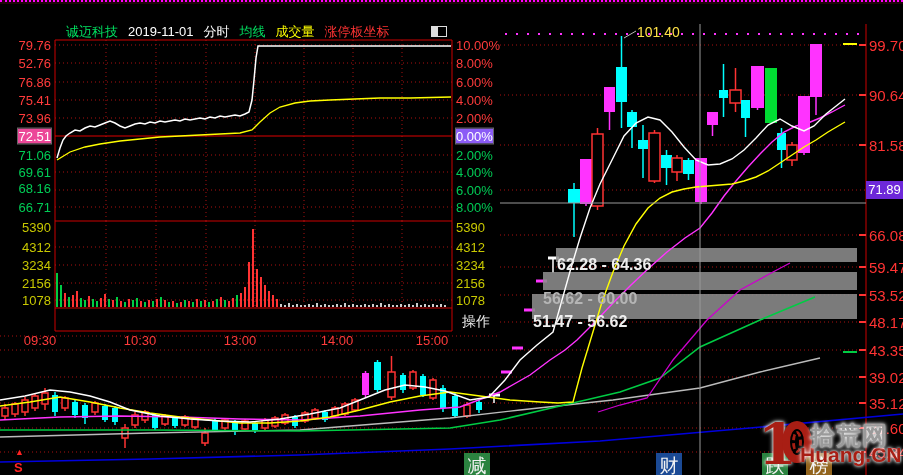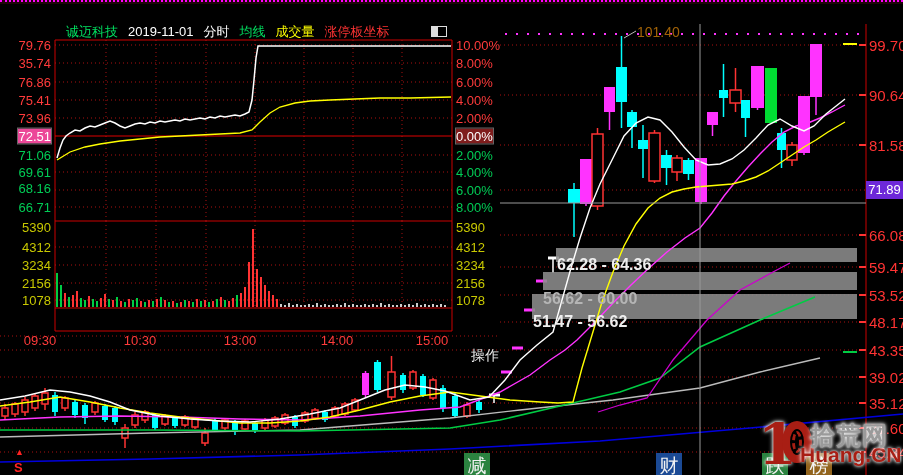--- a/index.html
+++ b/index.html
@@ -24,24 +24,24 @@
   #panel{position:absolute;left:0;top:24px;width:500px;height:310px;background:#000;z-index:10;}
   #panel-header{position:absolute;left:0;top:0;width:500px;height:16px;font-size:13px;line-height:15px;
                 white-space:nowrap;margin-left:8px;}
   #panel-header span.hitem{margin-right:10px;}
   #panel-icon{position:absolute;left:431px;top:2px;width:16px;height:11px;border:1px solid #ddd;}
   #panel-icon::after{content:"";position:absolute;left:0;top:0;width:6px;height:9px;background:#ddd;}
   #panel-svg{position:absolute;left:0;top:0;width:500px;height:310px;}
   .pl-label{position:absolute;font-size:13px;transform:translateY(-50%);}
   .time-label{position:absolute;top:309px;color:#ff3b3b;font-size:13px;transform:translateX(-50%);z-index:11;}
   #action-btn{position:absolute;left:453px;top:286px;width:46px;height:22px;color:#eee;font-size:14px;
-              text-align:right;line-height:22px;z-index:12;margin-top:34px;}
+              text-align:center;line-height:22px;z-index:12;}
   
   .annot{position:absolute;font-size:16px;z-index:3;font-weight:bold;}
-  #high-annot{position:absolute;color:#a16207;font-size:14px;z-index:3;}
+  #high-annot{position:absolute;color:#fde047;font-size:14px;z-index:3;}
   #s-marker{position:absolute;color:#ff2222;font-size:13px;font-weight:bold;z-index:3;}
   #s-arrow{position:absolute;color:#ff2222;font-size:9px;z-index:3;}
   
   .wm{position:absolute;width:26px;height:26px;color:#fff;font-size:19px;text-align:center;
       line-height:25px;z-index:20;opacity:.95;}
   
   #logo{position:absolute;left:752px;top:417px;width:151px;height:58px;z-index:25;
         text-shadow:0 0 3px #fff,0 0 5px #fff;}
   #logo-one{position:absolute;left:6px;top:-6px;font-size:56px;font-weight:bold;color:#a81e14;
             font-family:"DejaVu Serif","Liberation Serif",serif;}
@@ -427,35 +427,35 @@
           <line x1="441" y1="307" x2="441" y2="304" stroke="#cccccc" stroke-width="2"></line>
           <line x1="445" y1="307" x2="445" y2="305" stroke="#cccccc" stroke-width="2"></line>
         </g>
         <g>
           <polyline points="57,160 70,152 85,147 100,144 120,141 140,139 160,137 180,136 200,135 220,134 240,133 252,130 260,122 270,113 280,107 295,103 310,101 330,100 355,99 380,98 410,98 451,97" fill="none" stroke="#ffff00" stroke-width="1.3"></polyline>
           <polyline points="57,158 60,148 63,140 66,136 70,133 75,130 80,131 85,128 90,126 95,127 100,125 105,123 110,121 115,123 120,126 125,128 130,126 135,124 140,123 145,124 150,122 155,123 160,121 165,122 170,121 175,120 180,121 185,119 190,120 195,119 200,118 205,119 210,117 215,118 220,116 225,117 230,116 235,115 240,116 245,114 249,112 252,100 254,80 256,58 258,46 300,46 360,46 451,46" fill="none" stroke="#ffffff" stroke-width="1.5"></polyline>
         </g>
       </svg>
     <div id="panel-labels">
         <div class="pl-label" style="top: 21px; color: rgb(255, 59, 59); right: 449px;">79.76</div>
-        <div class="pl-label" style="top: 39px; color: rgb(255, 59, 59); right: 449px;">35.74</div>
+        <div class="pl-label" style="top: 39px; color: rgb(255, 59, 59); right: 449px;">52.76</div>
         <div class="pl-label" style="top: 58px; color: rgb(255, 59, 59); right: 449px;">76.86</div>
         <div class="pl-label" style="top: 76px; color: rgb(255, 59, 59); right: 449px;">75.41</div>
         <div class="pl-label" style="top: 94px; color: rgb(255, 59, 59); right: 449px;">73.96</div>
         <div class="pl-label" style="top: 112px; color: rgb(255, 255, 255); right: 449px; background: #ec4899; outline: rgb(102, 102, 102) solid 1px;">72.51</div>
         <div class="pl-label" style="top: 131px; color: rgb(0, 204, 85); right: 449px;">71.06</div>
         <div class="pl-label" style="top: 148px; color: rgb(0, 204, 85); right: 449px;">69.61</div>
         <div class="pl-label" style="top: 164px; color: rgb(0, 204, 85); right: 449px;">68.16</div>
         <div class="pl-label" style="top: 183px; color: rgb(0, 204, 85); right: 449px;">66.71</div>
         <div class="pl-label" style="top: 21px; color: rgb(255, 59, 59); left: 456px;">10.00%</div>
         <div class="pl-label" style="top: 39px; color: rgb(255, 59, 59); left: 456px;">8.00%</div>
         <div class="pl-label" style="top: 58px; color: rgb(255, 59, 59); left: 456px;">6.00%</div>
         <div class="pl-label" style="top: 76px; color: rgb(255, 59, 59); left: 456px;">4.00%</div>
         <div class="pl-label" style="top: 94px; color: rgb(255, 59, 59); left: 456px;">2.00%</div>
-        <div class="pl-label" style="top: 112px; color: rgb(255, 255, 255); left: 456px; background: #7f1d1d; outline: rgb(102, 102, 102) solid 1px;">0.00%</div>
+        <div class="pl-label" style="top: 112px; color: rgb(255, 255, 255); left: 456px; background: #8b5cf6; outline: rgb(102, 102, 102) solid 1px;">0.00%</div>
         <div class="pl-label" style="top: 131px; color: rgb(0, 204, 85); left: 456px;">2.00%</div>
         <div class="pl-label" style="top: 148px; color: rgb(0, 204, 85); left: 456px;">4.00%</div>
         <div class="pl-label" style="top: 166px; color: rgb(0, 204, 85); left: 456px;">6.00%</div>
         <div class="pl-label" style="top: 183px; color: rgb(0, 204, 85); left: 456px;">8.00%</div>
         <div class="pl-label" style="top: 203px; color: rgb(200, 200, 0); right: 449px;">5390</div>
         <div class="pl-label" style="top: 203px; color: rgb(200, 200, 0); left: 456px;">5390</div>
         <div class="pl-label" style="top: 223px; color: rgb(200, 200, 0); right: 449px;">4312</div>
         <div class="pl-label" style="top: 223px; color: rgb(200, 200, 0); left: 456px;">4312</div>
         <div class="pl-label" style="top: 241px; color: rgb(200, 200, 0); right: 449px;">3234</div>
         <div class="pl-label" style="top: 241px; color: rgb(200, 200, 0); left: 456px;">3234</div>

